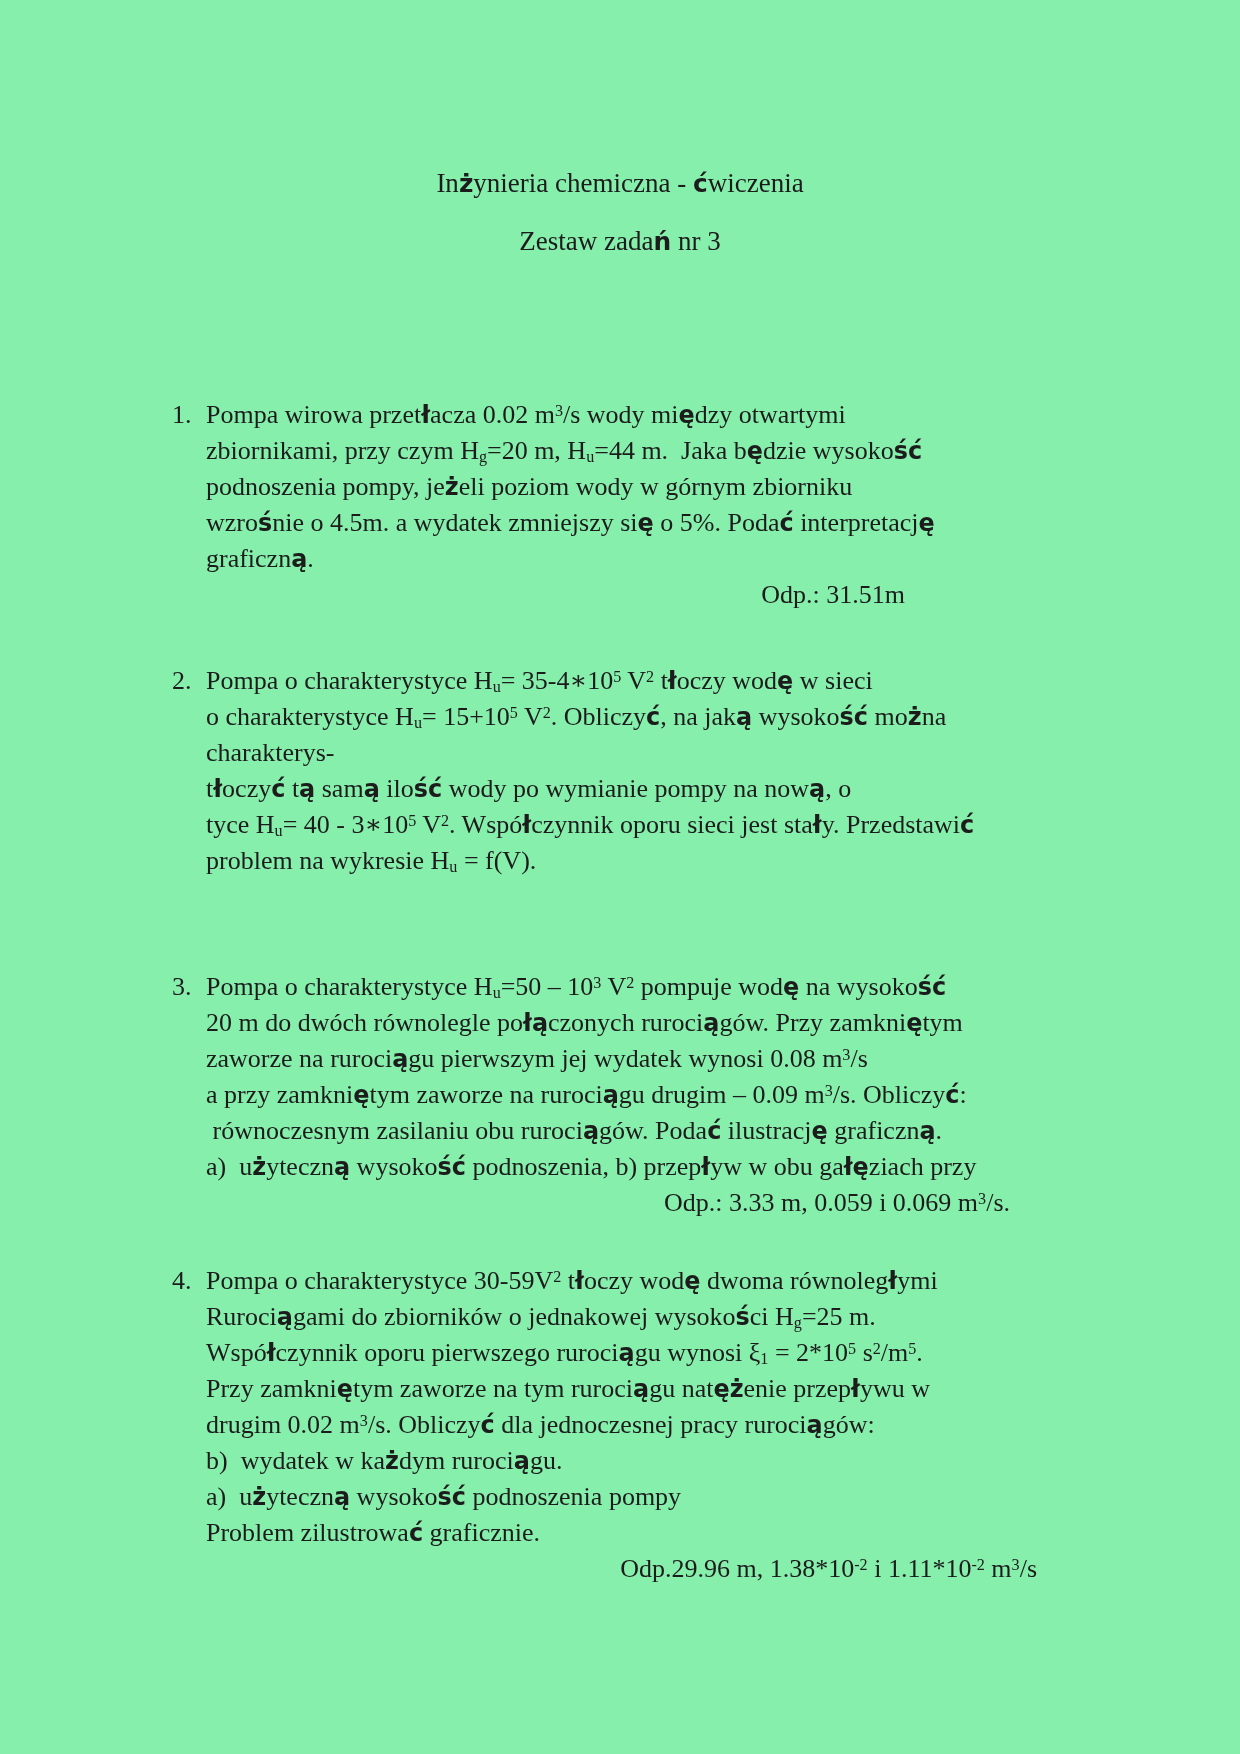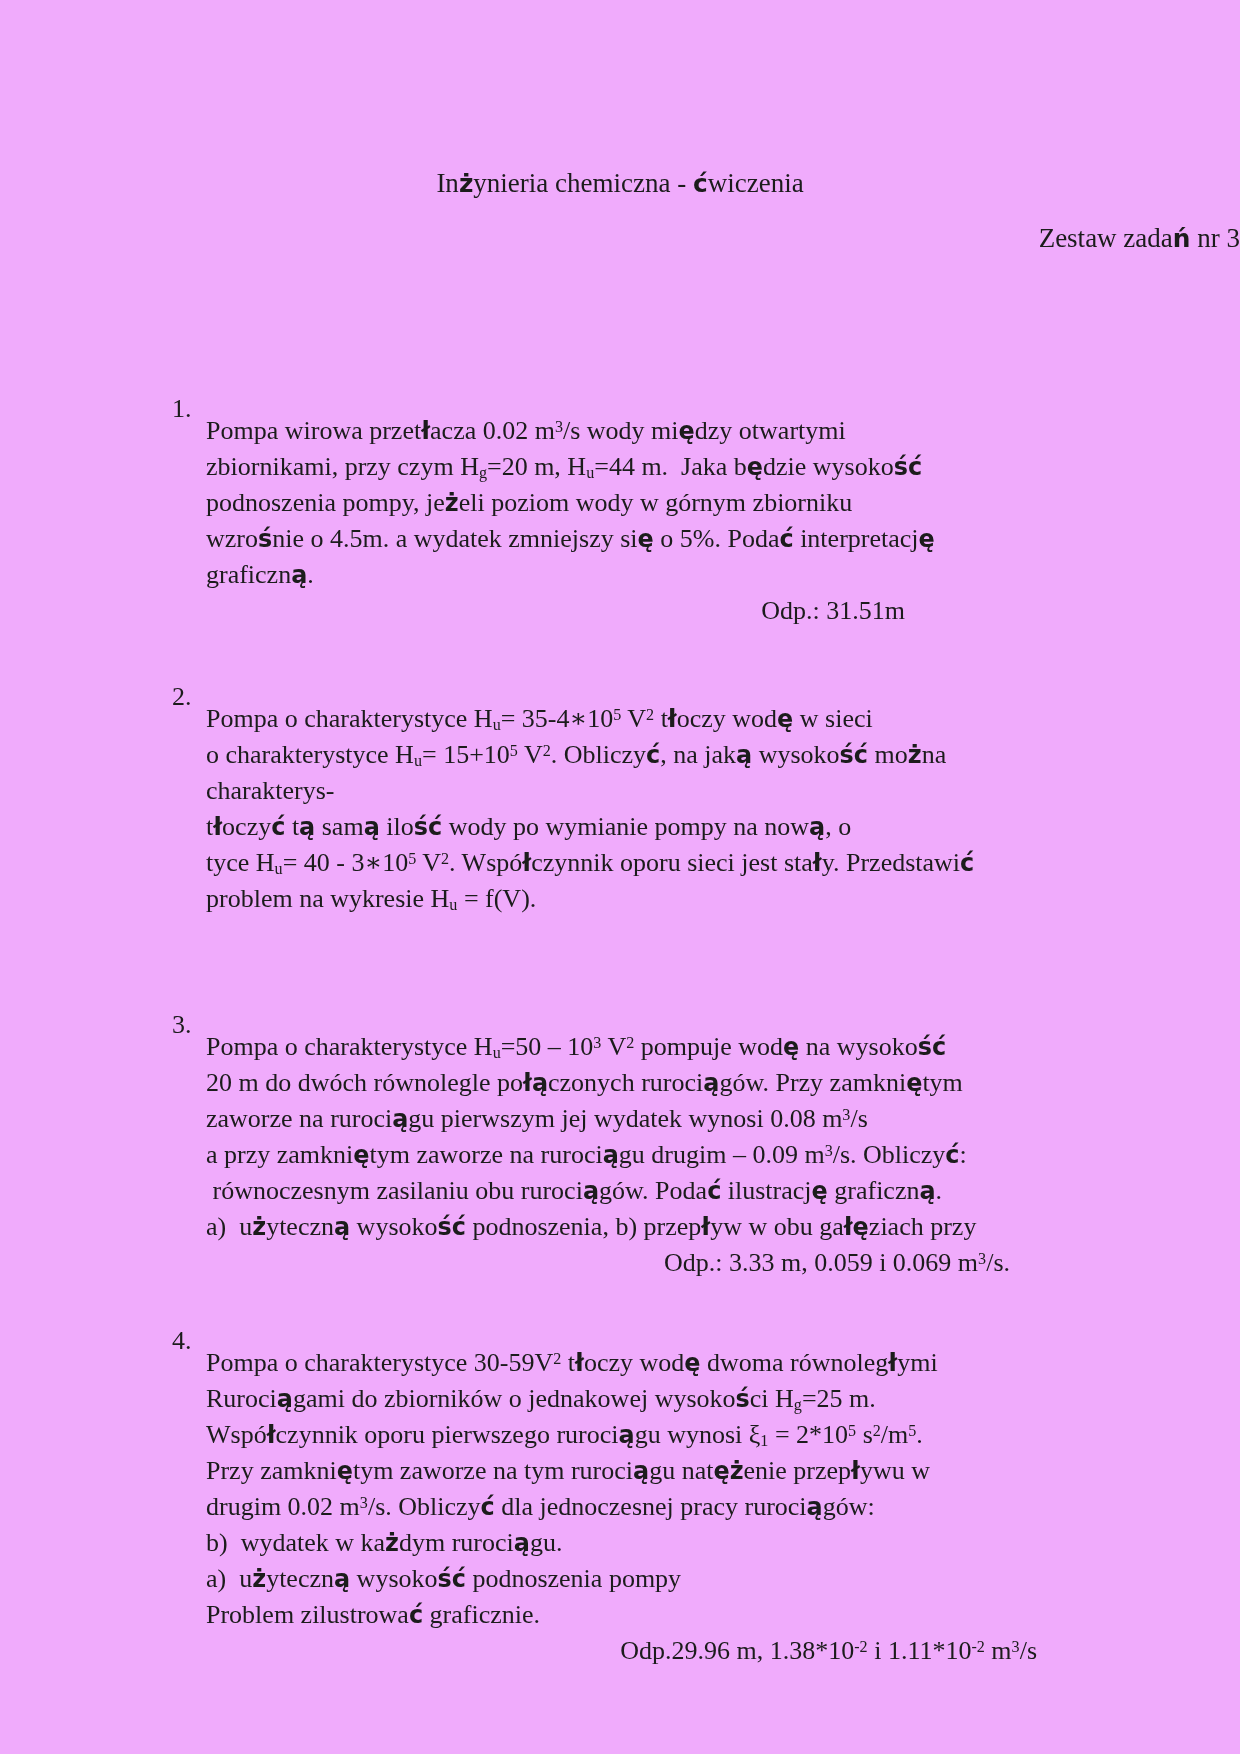--- a/index.html
+++ b/index.html
@@ -1,47 +1,47 @@
 <!DOCTYPE html>
 <html><head>
 <meta charset="utf-8">
 <style>
   html, body { margin: 0; padding: 0; background: #ffffff; }
   .page {
     position: relative;
     width: 1240px;
     height: 1754px;
-    background: #f0abfc;
+    background: #86efac;
     overflow: hidden;
     font-family: "Liberation Serif", "DejaVu Serif", serif;
     color: #1c1c1c;
   }
   .title {
     padding-top: 166px;
     text-align: center;
     font-size: 27px;
     line-height: 34px;
   }
   .subtitle {
     margin-top: 23px;
-    text-align: right;
+    text-align: center;
     font-size: 27px;
-    line-height: 28px;
+    line-height: 34px;
   }
   .problems {
     margin-top: 138px;
     padding-left: 172px;
     padding-right: 130px;
     font-size: 26px;
   }
   .problem { display: flex; margin-bottom: 50px; }
   .problem:nth-child(2) { margin-bottom: 90px; }
   .problem:nth-child(3) { margin-bottom: 42px; }
   .problem .num { flex: none; width: 34px; line-height: 36px; }
-  .problem .body { flex: 1; min-width: 0; margin-top: 22px; }
+  .problem .body { flex: 1; min-width: 0; }
   .line { white-space: pre; line-height: 36px; }
   .answer { text-align: right; }
   .problem:nth-child(1) .answer { padding-right: 205px; }
   .problem:nth-child(3) .answer { padding-right: 100px; }
   .problem:nth-child(4) .answer { padding-right: 73px; }
   sup, sub {
     font-size: 0.62em;
     line-height: 0;
     vertical-align: baseline;
     position: relative;

